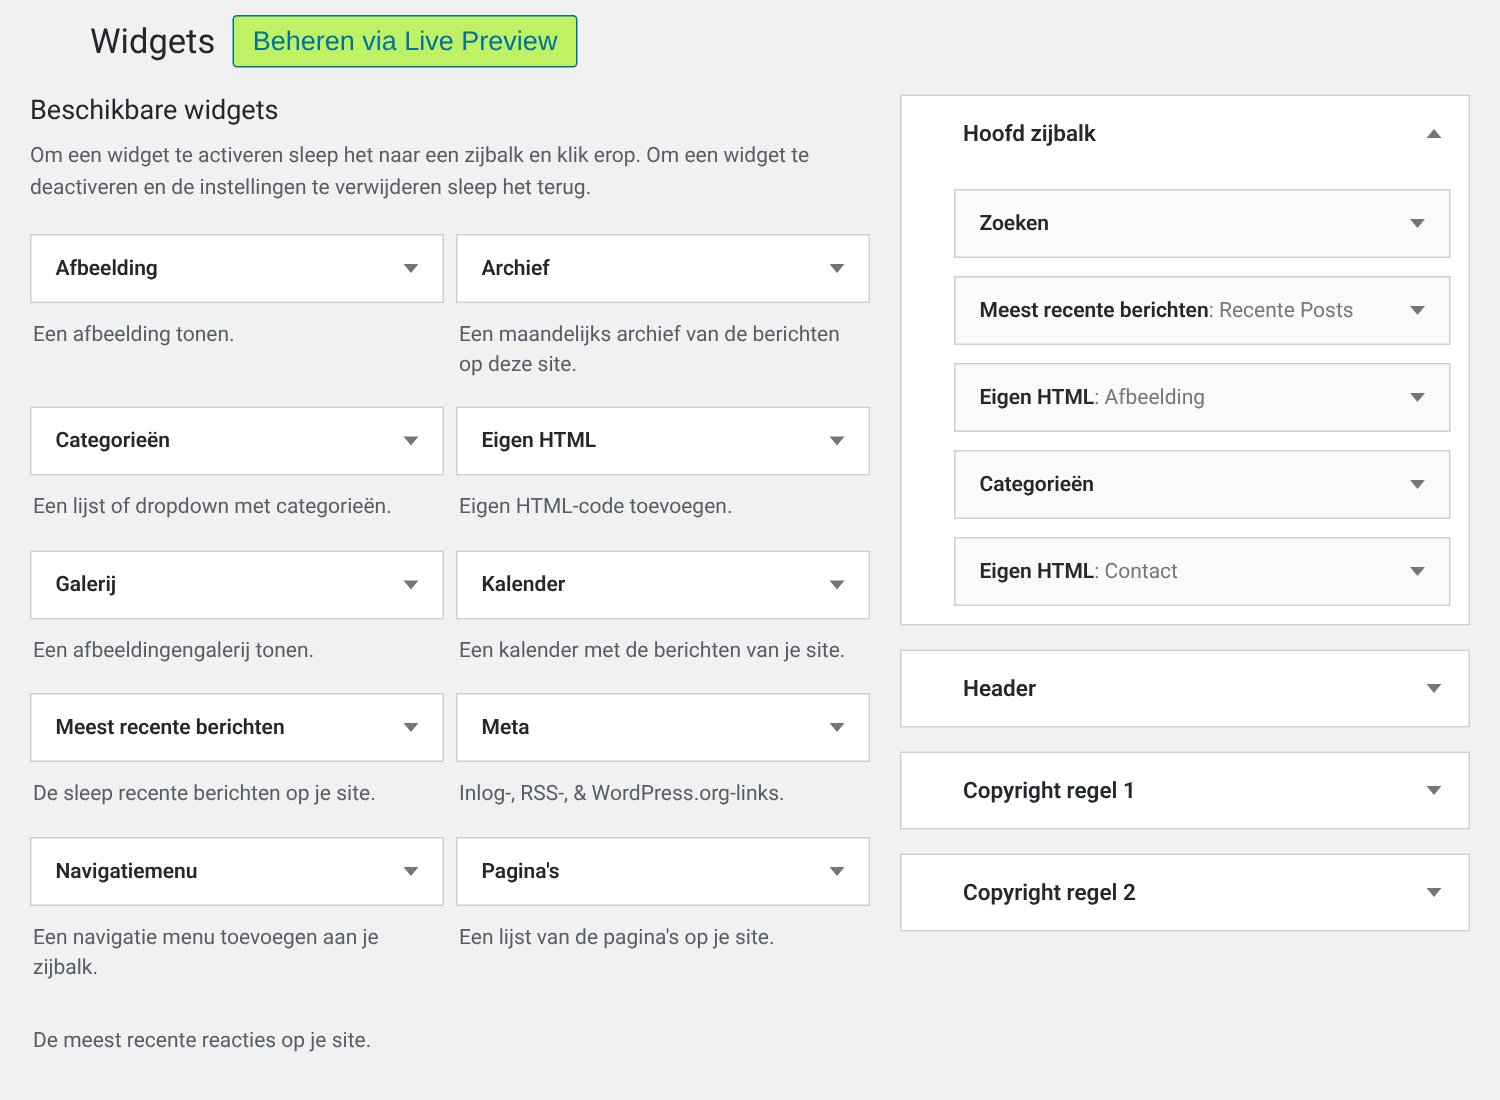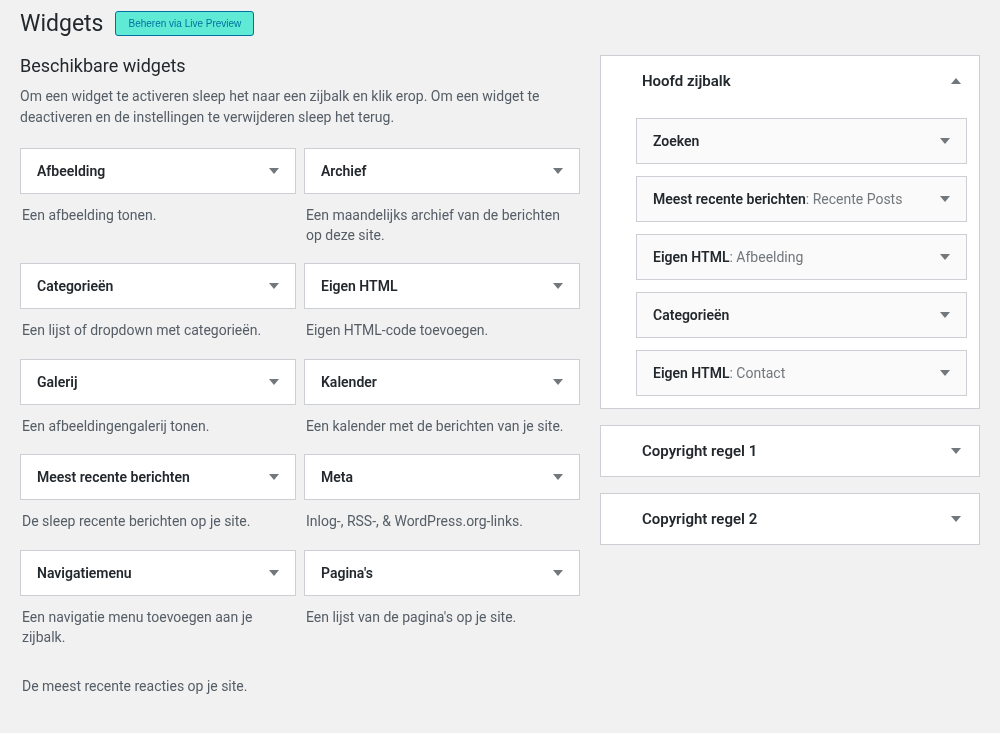--- a/index.html
+++ b/index.html
@@ -1,20 +1,20 @@
 <!DOCTYPE html>
 <html><head>
 <meta charset="utf-8">
 <style>
 * { box-sizing: border-box; margin: 0; padding: 0; }
 body { font-family: -apple-system, BlinkMacSystemFont, "Segoe UI", Roboto, sans-serif; background: #f1f1f1; color: #23282d; font-size: 13px; width: 1000px; }
 .wrap { padding: 10px 20px 20px 20px; }
-.header { display: flex; align-items: center; gap: 12px; margin-bottom: 18px; }
+.header { display: flex; align-items: center; gap: 12px; margin-bottom: 18px; margin-left: 40px; }
 h1 { font-size: 23px; font-weight: 400; color: #23282d; }
-.live-preview-btn { border: 1px solid #0071a1; color: #0071a1; background: #5eead4; padding: 6px 12px; font-size: 10px; border-radius: 3px; cursor: pointer; }
+.live-preview-btn { border: 1px solid #0071a1; color: #0071a1; background: #bef264; padding: 6px 12px; font-size: 18px; border-radius: 3px; cursor: pointer; }
 .columns { display: flex; gap: 20px; }
 .left-col { flex: 0 0 560px; }
 .right-col { flex: 1; }
 h2 { font-size: 18px; font-weight: 400; margin-bottom: 10px; }
 .intro { font-size: 14px; color: #555d66; margin-bottom: 20px; line-height: 1.5; }
 .widget-grid { display: grid; grid-template-columns: 1fr 1fr; gap: 0 8px; }
 .widget-cell { margin-bottom: 18px; }
 .widget-box { border: 1px solid #ccd0d4; background: #fff; display: flex; align-items: center; justify-content: space-between; padding: 14px 16px; cursor: move; }
 .widget-title { font-size: 14px; font-weight: 600; color: #23282d; }
 .widget-desc { font-size: 14px; color: #555d66; padding: 12px 2px 0 2px; line-height: 1.4; }
@@ -143,20 +143,26 @@
             </div>
             <div class="placed-widget">
     <span class="placed-title"><span>Eigen HTML</span><span class="placed-sub">: <span>Contact</span></span></span>
     <span class="triangle-down"></span>
             </div>
           </div>
       </div>
       <div id="collapsed-sidebars">
           <div class="sidebar-area">
     <div class="sidebar-header">
+      <span class="sidebar-header-title">Header</span>
+      <span class="triangle-down"></span>
+    </div>
+          </div>
+          <div class="sidebar-area">
+    <div class="sidebar-header">
       <span class="sidebar-header-title">Copyright regel 1</span>
       <span class="triangle-down"></span>
     </div>
           </div>
           <div class="sidebar-area">
     <div class="sidebar-header">
       <span class="sidebar-header-title">Copyright regel 2</span>
       <span class="triangle-down"></span>
     </div>
           </div>

